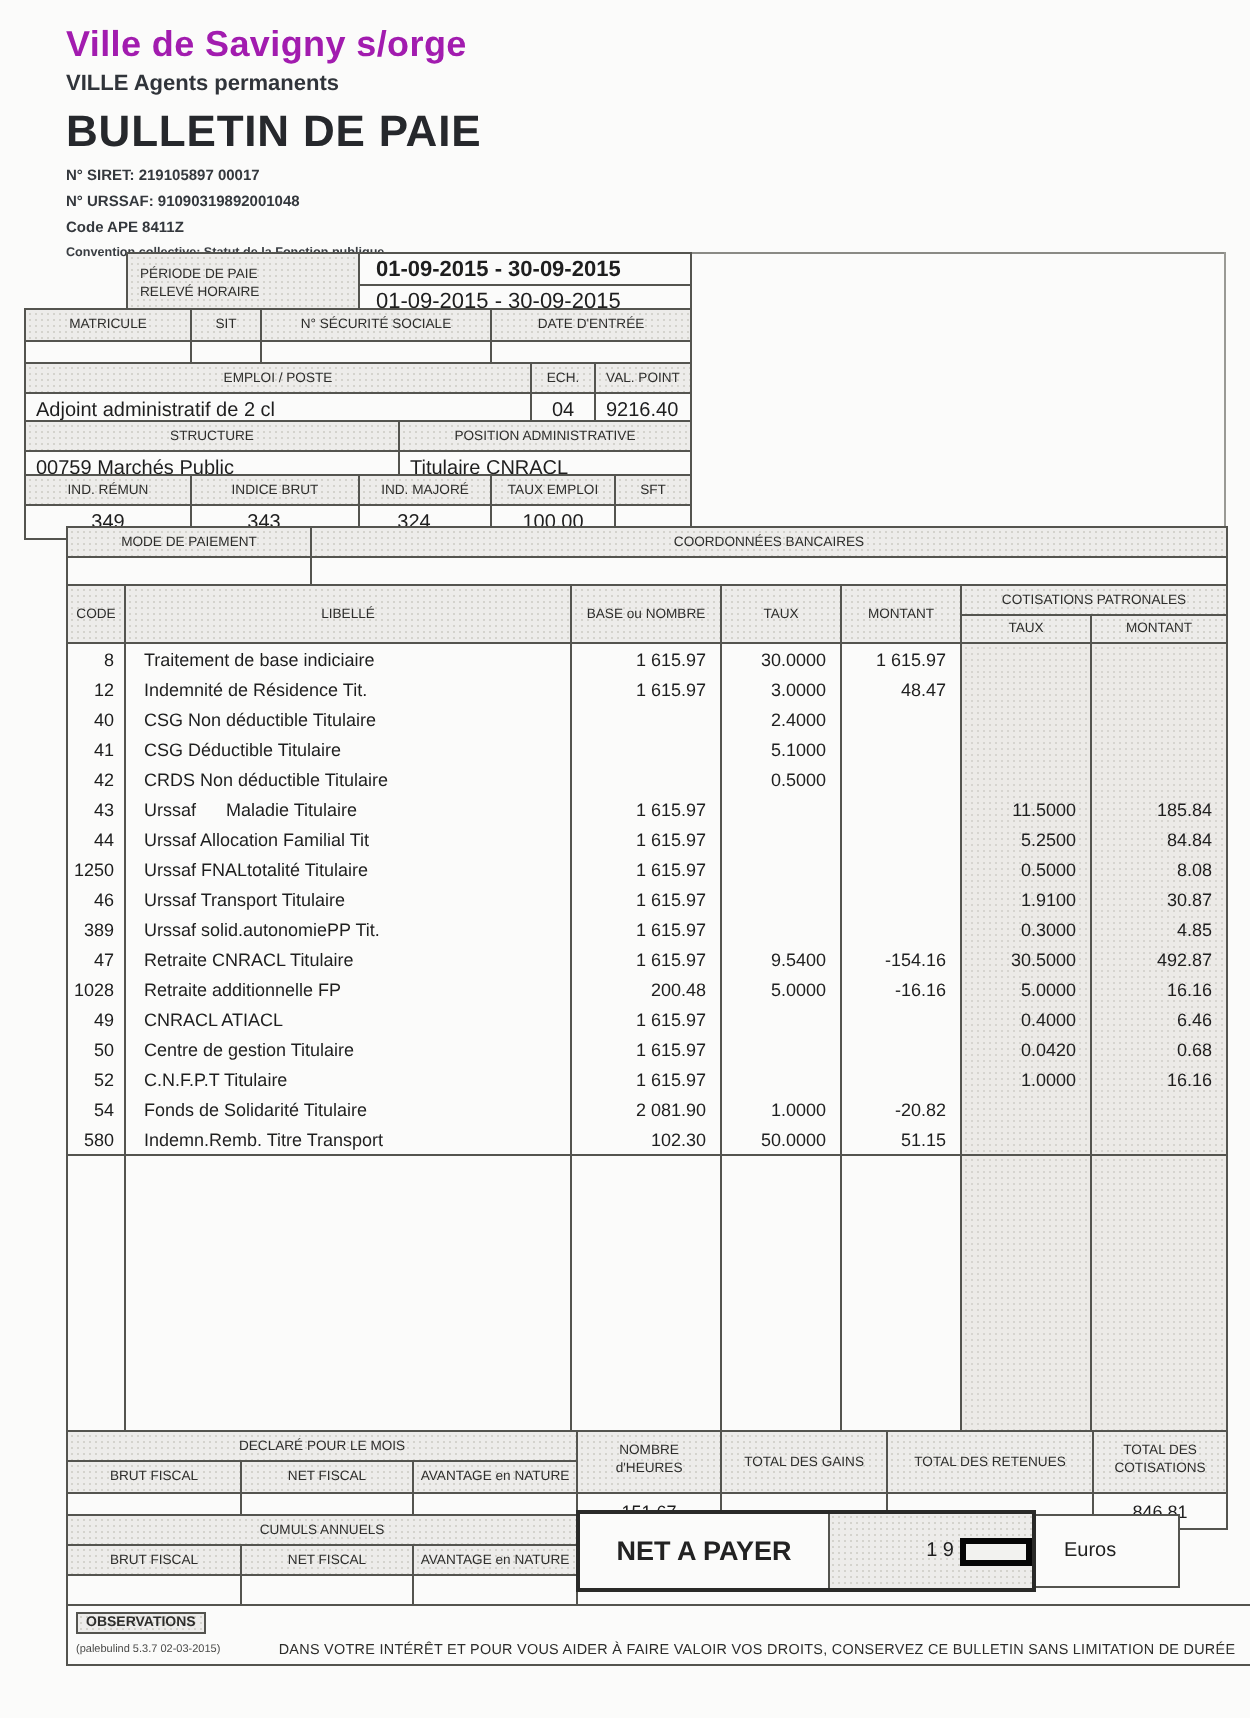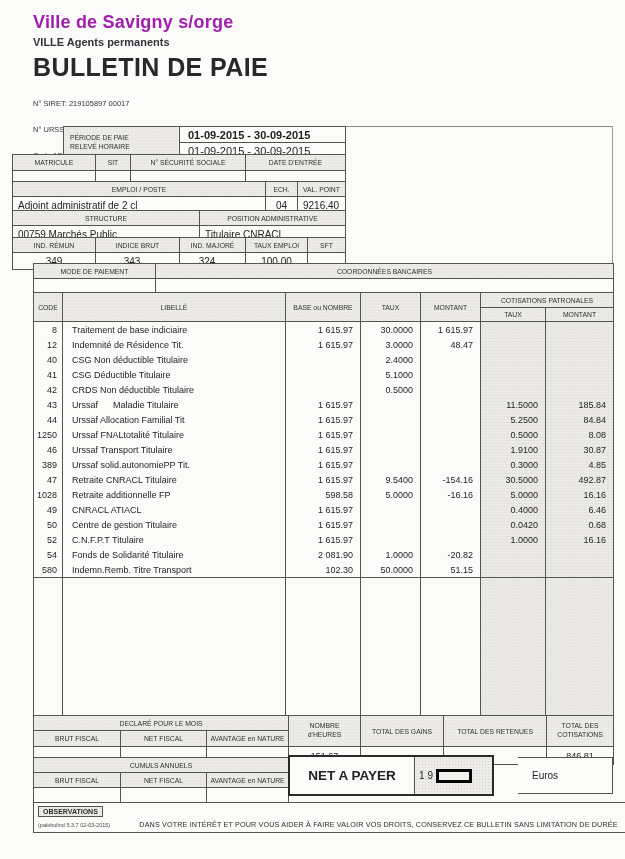--- a/index.html
+++ b/index.html
@@ -6,22 +6,22 @@
   .sheet {
     position:relative; width:625px; height:859px; margin:0 auto;
     background:#fbfbfa; color:#1e1e1e;
     font-family:"Liberation Sans", sans-serif;
     overflow:hidden;
   }
   
   .hdr { position:absolute; top:12px; left:33px; }
   .employer { font-size:18px; font-weight:bold; color:#a21caf; letter-spacing:.2px; }
   .group    { font-size:11px; font-weight:bold; margin-top:3px; color:#30343a; }
-  .title    { font-size:25px; font-weight:bold; margin-top:5px; letter-spacing:.4px; color:#26282c; }
-  .reg      { font-size:7.5px; font-weight:normal; margin-top:17px; color:#34383d; }
+  .title    { font-size:22px; font-weight:bold; margin-top:5px; letter-spacing:.4px; color:#26282c; }
+  .reg      { font-size:7.5px; font-weight:bold; margin-top:4px; color:#34383d; }
   .convention { font-size:6.3px; font-weight:bold; margin-top:5px; color:#3a3e43; }
 
   
   table { border-collapse:collapse; table-layout:fixed; }
   td { border:1px solid #54544f; overflow:hidden; }
   .hd {
     background-color:#edecea;
     background-image:radial-gradient(#d4d3cd 22%, rgba(0,0,0,0) 24%);
     background-size:3px 3px;
     font-size:6.8px; color:#2e2e2c; text-align:center; vertical-align:middle;
@@ -85,36 +85,36 @@
   
   .t-declare td.hd2 { font-size:6.8px; line-height:1.3; }
   .t-declare tr.r1 td { height:12px; }
   .t-declare tr.r2 td { height:13px; }
   .t-declare tr.r3 td { height:15px; font-size:9px; text-align:center; }
   .t-cumuls tr td { height:12px; }
   .t-cumuls tr.rv td { height:14px; }
 
   .netwrap { position:absolute; top:755px; left:288px; width:325px; height:41px; }
   .netbox {
-    position:absolute; left:0; top:0; width:206px; height:41px;
+    position:absolute; left:0; top:0; width:230px; height:41px;
     border:2px solid #2a2a28; box-sizing:border-box; display:flex; background:#fbfbfa;
   }
   .netlabel { width:124px; display:flex; align-items:center; justify-content:center;
     font-size:13.5px; font-weight:bold; color:#222; }
   .netval {
     flex:1; border-left:1px solid #54544f; display:flex; align-items:center; justify-content:flex-end;
-    padding-right:20px; font-size:10px;
+    padding-right:0; font-size:10px;
     background-color:#edecea;
     background-image:radial-gradient(#d4d3cd 22%, rgba(0,0,0,0) 24%);
     background-size:3px 3px;
   }
   .redact { display:inline-block; width:30px; height:8px; border:3px solid #050505;
     background:#f2f2ef; margin-left:3px; }
   .euros {
-    position:absolute; left:230px; top:2px; width:95px; height:37px; box-sizing:border-box;
+    position:absolute; left:230px; top:2px; width:72px; height:37px; box-sizing:border-box;
     border:1px solid #54544f; border-left:none; background:#fbfbfa;
     font-size:10px; display:flex; align-items:center; padding-left:14px;
   }
 
   .obsbox {
     position:absolute; top:802px; left:33px; width:621px; height:31px;
     border:1.5px solid #54544f; box-sizing:border-box; background:#fbfbfa;
   }
   .obslabel {
     position:absolute; top:3px; left:4px; border:1px solid #54544f;
@@ -401,21 +401,21 @@
           <td class="num">1 615.97</td>
           <td class="num">9.5400</td>
           <td class="num">-154.16</td>
           <td class="num pat">30.5000</td>
           <td class="num pat">492.87</td>
         </tr>
 
         <tr>
           <td class="code">1028</td>
           <td class="lib">Retraite additionnelle FP</td>
-          <td class="num">598.58</td>
+          <td class="num">200.48</td>
           <td class="num">5.0000</td>
           <td class="num">-16.16</td>
           <td class="num pat">5.0000</td>
           <td class="num pat">16.16</td>
         </tr>
 
         <tr>
           <td class="code">49</td>
           <td class="lib">CNRACL ATIACL</td>
           <td class="num">1 615.97</td>

